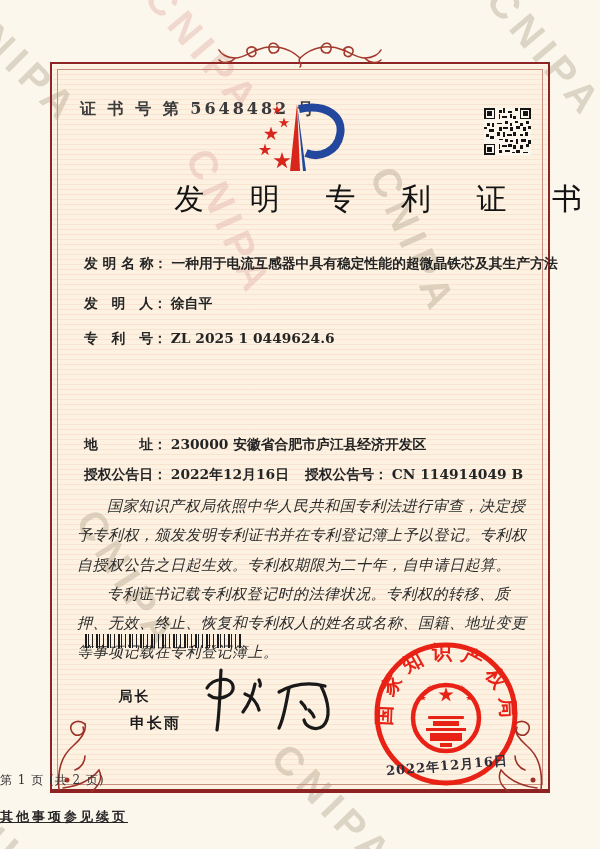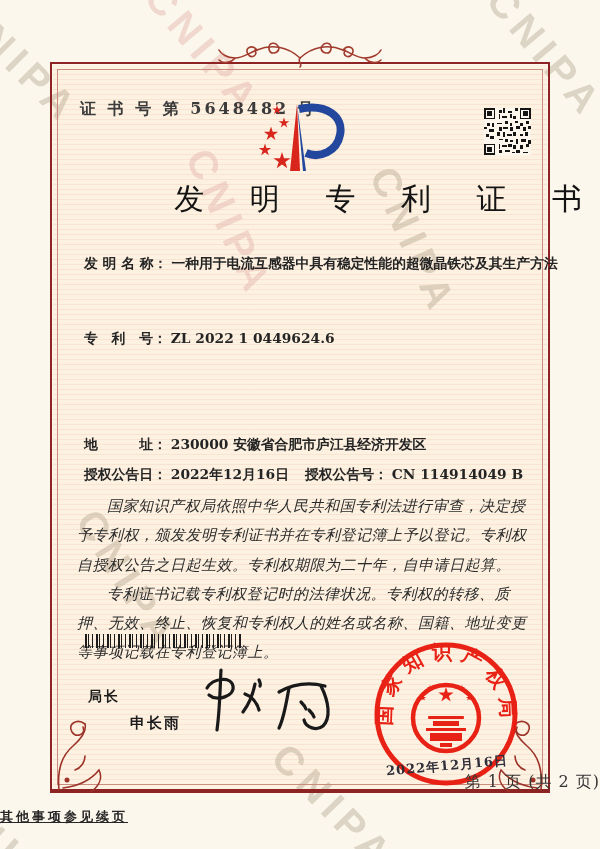--- a/index.html
+++ b/index.html
@@ -32,29 +32,29 @@
   .frow .col2{position:absolute;left:221px;top:0;}
   
   .paras{position:absolute;left:77px;top:492px;width:452px;z-index:3;font-size:15px;
       font-style:italic;color:#2a2a2a;line-height:1.95;}
   .paras p{margin:0;text-indent:2em;letter-spacing:.5px;}
   
   .barcode{position:absolute;left:85px;top:634px;width:157px;height:14px;z-index:3;
       background:repeating-linear-gradient(90deg,#1c1c1c 0 2px,transparent 2px 3px,#1c1c1c 3px 4px,
       transparent 4px 7px,#1c1c1c 7px 8px,transparent 8px 11px);}
   .officer{position:absolute;left:88px;top:688px;z-index:3;font-family:"Liberation Sans",sans-serif;
-      font-weight:700;color:#1d1d1d;}
+      font-weight:700;color:#1d1d1d;text-align:center;}
   .officer .t{font-size:14px;margin-bottom:8px;letter-spacing:2px;}
   .officer .n{font-size:15px;letter-spacing:2px;margin-left:42px;}
   .signature{position:absolute;left:193px;top:664px;z-index:4;}
   .seal{position:absolute;left:370px;top:638px;z-index:3;opacity:.95;}
   .seal-date{position:absolute;left:374px;top:757px;width:146px;z-index:4;text-align:center;
       font-size:13px;font-weight:700;letter-spacing:1px;color:#2e2d38;transform:rotate(-5deg);white-space:nowrap;}
-  .page-num{position:absolute;left:0;top:772px;width:100%;z-index:3;text-align:right;
-      font-size:16px;color:#333;letter-spacing:1px;}
+  .page-num{position:absolute;left:0;top:772px;width:100%;z-index:3;text-align:left;
+      font-size:12px;color:#333;letter-spacing:1px;}
   .footer{position:absolute;left:0;top:808px;width:100%;z-index:3;
       font-size:13px;font-weight:700;letter-spacing:3px;color:#262626;text-decoration:underline;}
 </style>
 </head>
 <body>
 
 <svg width="0" height="0" style="position:absolute">
   <defs>
     <polygon id="star5" points="0,-1 0.2245,-0.309 0.951,-0.309 0.363,0.118 0.588,0.809 0,0.382 -0.588,0.809 -0.363,0.118 -0.951,-0.309 -0.2245,-0.309"></polygon>
   </defs>
@@ -147,22 +147,25 @@
         <rect x="2" y="24" width="3" height="3"></rect>
       <path d="M9 1h2v2H9zM12 0h1v3h-1zM15 2h2v1h-2zM19 0h2v2h-2zM9 4h1v3H9zM11 5h3v1h-3zM16 4h1v2h-1zM18 5h2v2h-2zM2 9h2v2H2zM0 12h2v1H0zM5 9h1v3H5zM3 13h3v2H3zM1 16h2v2H1zM4 17h2v2H4zM8 9h3v1H8zM13 8h2v2h-2zM16 9h1v2h-1zM19 8h2v1h-2zM22 9h2v2h-2zM26 8h2v2h-2zM9 12h2v2H9zM12 12h3v1h-3zM16 12h2v2h-2zM20 11h2v2h-2zM24 12h2v2h-2zM27 11h2v2h-2zM8 15h2v2H8zM12 15h1v3h-1zM14 16h3v1h-3zM18 15h2v2h-2zM22 16h2v1h-2zM25 15h2v2h-2zM9 19h3v1H9zM13 19h2v2h-2zM16 20h2v1h-2zM20 19h1v3h-1zM23 19h3v2h-3zM27 20h2v2h-2zM9 22h1v3H9zM11 23h3v1h-3zM15 22h2v2h-2zM18 23h2v2h-2zM22 23h2v2h-2zM26 22h2v2h-2zM9 26h2v2H9zM13 26h3v1h-3zM17 27h2v1h-2zM20 26h2v2h-2zM24 27h3v1h-3z"></path>
     </g>
   </svg>
 
   <div class="title">发 明 专 利 证 书</div>
 
   <div class="frow" style="top:255px">
     <span class="lbl">发 明 名 称：</span><span>一种用于电流互感器中具有稳定性能的超微晶铁芯及其生产方法</span>
   </div>
+  <div class="frow" style="top:295px">
+    <span class="lbl">发　明　人：</span><span>徐自平</span>
+  </div>
   <div class="frow" style="top:330px">
-    <span class="lbl">专　利　号：</span><span>ZL 2022 1 0449624.6</span>
+    <span class="lbl">专　利　号：</span><span>ZL 2025 1 0449624.6</span>
   </div>
   <div class="frow" style="top:436px">
     <span class="lbl">地　　　址：</span><span>230000  安徽省合肥市庐江县经济开发区</span>
   </div>
   <div class="frow" style="top:466px">
     <span><span class="lbl">授权公告日：</span><span>2022年12月16日</span></span>
     <span class="col2"><span class="lbl">授权公告号：</span><span>CN 114914049 B</span></span>
   </div>
 
   <div class="paras">

